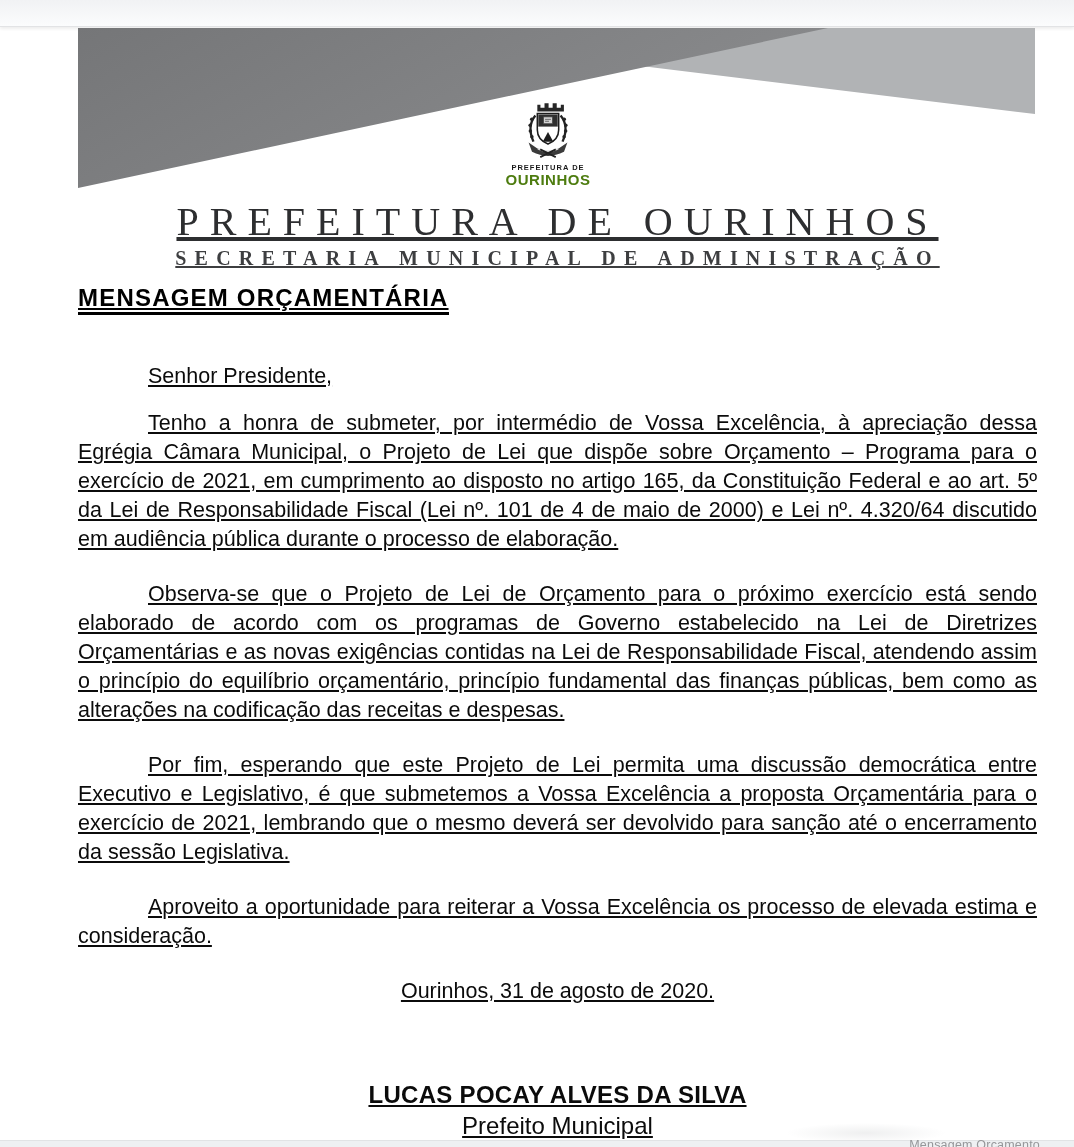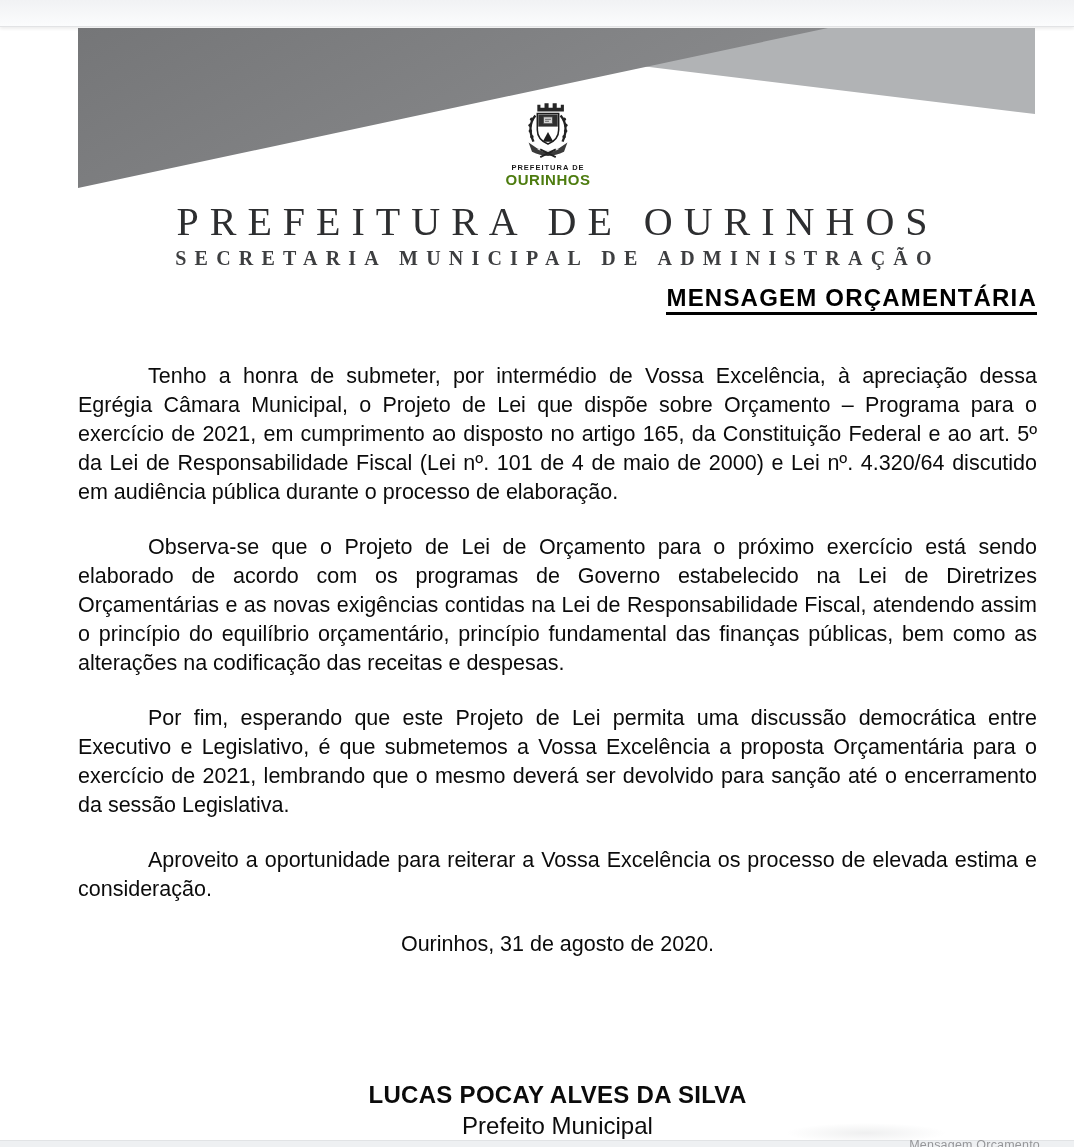--- a/index.html
+++ b/index.html
@@ -15,31 +15,31 @@
     box-shadow:0 2px 3px rgba(0,0,0,0.07);
   }
   
   .deco{position:absolute;top:27px;left:0;width:1074px;height:165px;}
   
   .logo{position:absolute;top:98px;left:481px;width:134px;text-align:center;}
   .logo svg{display:block;margin:0 auto;width:64px;height:64px;}
   .logo-cap1{font-size:7.5px;font-weight:bold;letter-spacing:1px;color:#1a1a1a;margin-top:1px;}
   .logo-cap2{font-size:15px;font-weight:bold;letter-spacing:0.5px;color:#4d7c0f;margin-top:-1px;}
   
-  .content{position:absolute;left:78px;width:959px;}
+  .content{position:absolute;left:78px;width:959px;text-decoration:underline;}
   .lh-title{
     top:198px;text-align:center;font-family:"Liberation Serif",serif;
     font-size:40px;letter-spacing:11px;color:#2d2e30;font-weight:400;white-space:nowrap;
   }
   .lh-sub{
     top:247px;text-align:center;font-family:"Liberation Serif",serif;
     font-size:20px;letter-spacing:8.2px;color:#3d3e40;font-weight:600;white-space:nowrap;
   }
   .doc-heading{
-    top:284px;text-align:right;font-size:24px;font-weight:bold;letter-spacing:1.2px;color:#000;
+    top:284px;text-align:left;font-size:24px;font-weight:bold;letter-spacing:1.2px;color:#000;
   }
   .doc-heading span{border-bottom:3px solid #000;padding-bottom:1px;}
   
   .body-text{top:362px;font-size:21.5px;line-height:29px;text-align:justify;}
   .body-text .salutation{margin:0 0 18px 0;text-indent:70px;}
   .body-text p.para{margin:0 0 26px 0;text-indent:70px;}
   .body-text p.para:last-of-type{margin-bottom:0;}
   .date-line{margin:17px;text-align:center;text-indent:0;}
   
   .signature{top:1080px;text-align:center;}
@@ -110,20 +110,21 @@
   </div>
 
   <div class="content lh-title" style="position:absolute;">PREFEITURA DE OURINHOS</div>
   <div class="content lh-sub" style="position:absolute;">SECRETARIA MUNICIPAL DE ADMINISTRAÇÃO</div>
 
   <div class="content doc-heading" style="position:absolute;">
     <span>MENSAGEM ORÇAMENTÁRIA</span>
   </div>
 
   <div class="content body-text" style="position:absolute;">
+    <p class="salutation">Senhor Presidente,</p>
     <p class="para">Tenho a honra de submeter, por intermédio de Vossa Excelência, à apreciação dessa Egrégia Câmara Municipal, o Projeto de Lei que dispõe sobre Orçamento – Programa para o exercício de 2021, em cumprimento ao disposto no artigo 165, da Constituição Federal e ao art. 5º da Lei de Responsabilidade Fiscal (Lei nº. 101 de 4 de maio de 2000) e Lei nº. 4.320/64 discutido em audiência pública durante o processo de elaboração.</p>
     <p class="para">Observa-se que o Projeto de Lei de Orçamento para o próximo exercício está sendo elaborado de acordo com os programas de Governo estabelecido na Lei de Diretrizes Orçamentárias e as novas exigências contidas na Lei de Responsabilidade Fiscal, atendendo assim o princípio do equilíbrio orçamentário, princípio fundamental das finanças públicas, bem como as alterações na codificação das receitas e despesas.</p>
     <p class="para">Por fim, esperando que este Projeto de Lei permita uma discussão democrática entre Executivo e Legislativo, é que submetemos a Vossa Excelência a proposta Orçamentária para o exercício de 2021, lembrando que o mesmo deverá ser devolvido para sanção até o encerramento da sessão Legislativa.</p>
     <p class="para">Aproveito a oportunidade para reiterar a Vossa Excelência os processo de elevada estima e consideração.</p>
     <p class="date-line">Ourinhos, 31 de agosto de 2020.</p>
   </div>
 
   <div class="content signature" style="position:absolute;">
     <div class="sig-name">LUCAS POCAY ALVES DA SILVA</div>
     <div class="sig-role">Prefeito Municipal</div>

